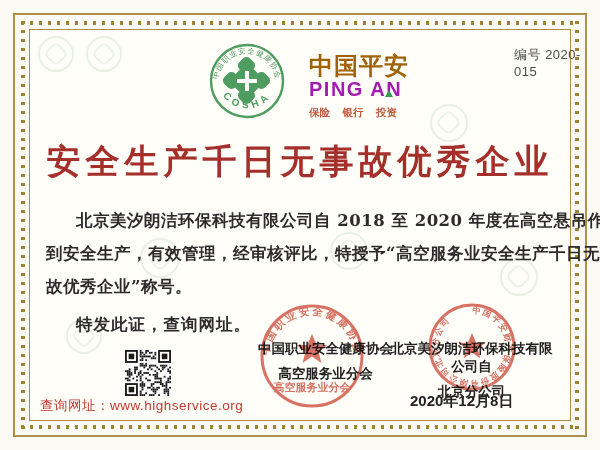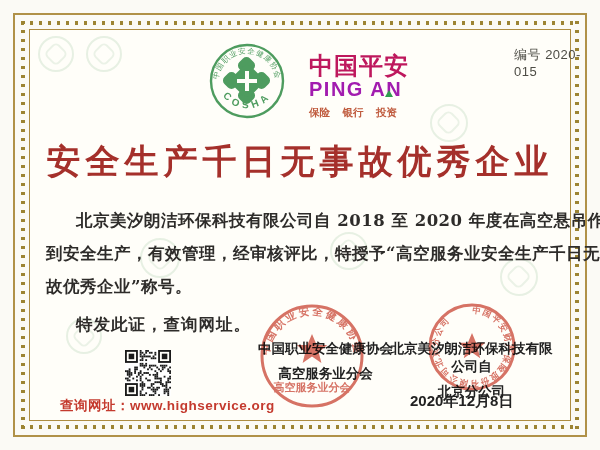--- a/index.html
+++ b/index.html
@@ -18,42 +18,42 @@
   .dots-v{position:absolute;top:21px;bottom:21px;width:4px;
     background-image:repeating-linear-gradient(0deg,#9c8433 0 3px,transparent 3px 9px);}
   .dots-top{top:21px;} .dots-bottom{bottom:21px;}
   .dots-left{left:21px;} .dots-right{right:21px;}
   
   .wm{position:absolute;border:2px solid rgba(120,175,130,.18);border-radius:50%;}
   .wm::after{content:"";position:absolute;inset:22%;border:2px solid rgba(120,175,130,.15);border-radius:30%;transform:rotate(45deg);}
   
   .serial{left:470px;top:46px;font-size:13px;color:#4d4c45;letter-spacing:.5px;margin-left:44px;}
   .pingan{left:309px;top:54px;width:120px;}
-  .pingan-cn{font-size:24px;font-weight:bold;color:#be185d;letter-spacing:1px;line-height:1;}
+  .pingan-cn{font-size:24px;font-weight:bold;color:#a16207;letter-spacing:1px;line-height:1;}
   .pingan-en{font-size:20px;font-weight:bold;color:#a21caf;letter-spacing:1.5px;line-height:1.15;position:relative;}
   .pa-tri{position:absolute;left:76px;bottom:4px;width:0;height:0;
     border-left:4px solid transparent;border-right:4px solid transparent;border-bottom:7px solid #2f9e4f;}
   .pingan-services{margin-top:5px;width:88px;display:flex;justify-content:space-between;
     font-size:10.5px;color:#c05c3f;font-weight:bold;}
   
   .cert-title{left:0;top:139px;width:600px;text-align:center;
     font-family:Liberation Serif, serif;
     font-size:34px;font-weight:bold;color:#a5302b;letter-spacing:5px;}
   
   .body-text{left:46px;top:204px;width:512px;
     font-family:"DejaVu Serif","Liberation Serif",serif;
     font-size:16.5px;font-weight:bold;color:#2e2c2a;letter-spacing:.5px;}
   .body-text .ln{line-height:33px;white-space:nowrap;}
   .body-text .indent{text-indent:30px;}
   .closing{left:46px;top:308px;text-indent:30px;
     font-family:"DejaVu Serif","Liberation Serif",serif;
     font-size:16.5px;font-weight:bold;color:#2e2c2a;letter-spacing:1px;line-height:33px;}
   
   .qr{left:125px;top:350px;width:46px;height:46px;}
-  .query-url{left:60px;top:397px;font-size:13.5px;font-weight:bold;color:#c43a2e;letter-spacing:.5px;}
+  .query-url{left:40px;top:397px;font-size:13.5px;font-weight:normal;color:#c43a2e;letter-spacing:.5px;}
   .issuer{top:340px;text-align:center;font-size:13.5px;font-weight:bold;color:#222;z-index:2;}
   .issuer .ln2{margin-top:7px;}
   .issuer-mid{left:238px;width:175px;}
   .issuer-right{left:384px;width:175px;}
   .issue-date{left:410px;top:392px;width:162px;text-align:left;
     font-size:15px;font-weight:bold;color:#222;z-index:2;}
   
   .stamp{mix-blend-mode:multiply;opacity:.85;z-index:3;}
   .stamp-mid{left:256px;top:298px;}
   .stamp-right{left:424px;top:300px;}

